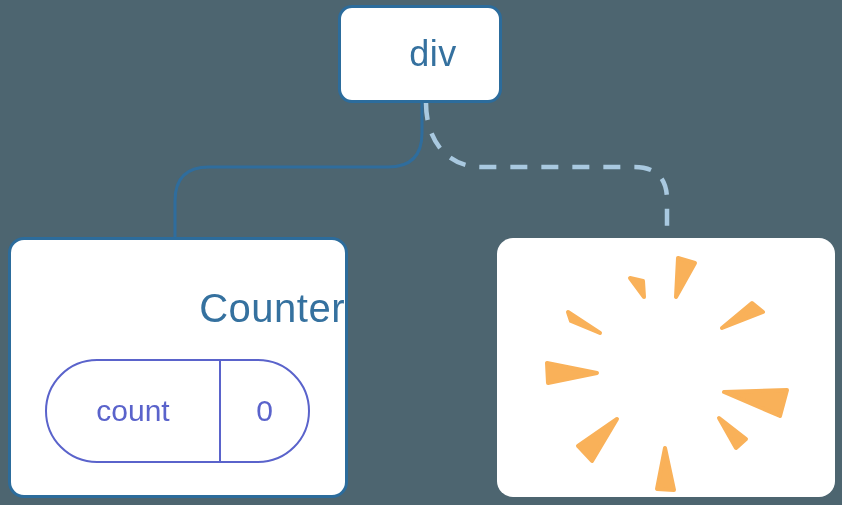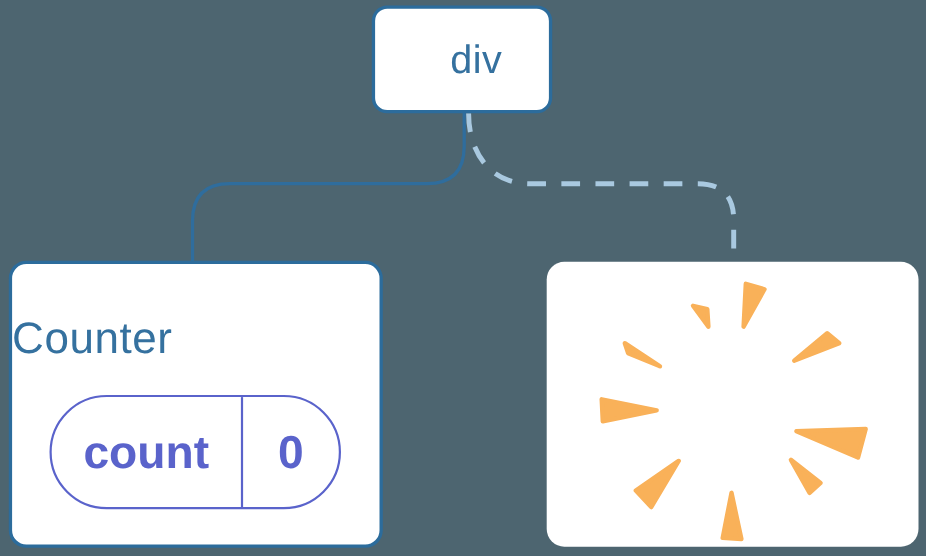--- a/index.html
+++ b/index.html
@@ -58,21 +58,21 @@
   }
 
   .counter-node {
     left: 8px; top: 237px;
     width: 340px; height: 261px;
   }
   .counter-title {
     position: absolute;
     top: 46px; left: 0;
     width: 100%;
-    text-align: left;
+    text-align: right;
     color: var(--node-text, #35719F);
     font-size: 40px;
     font-weight: 500;
     letter-spacing: 0.5px;
   }
   .state-pill {
     position: absolute;
     left: 34px; top: 119px;
     width: 265px; height: 104px;
     border: 2.5px solid var(--state-purple, #5A63CB);
@@ -90,22 +90,22 @@
     justify-content: center;
   }
   .state-pill .state-value-cell {
     flex: 1;
     display: flex;
     align-items: center;
     justify-content: center;
   }
   .state-text {
     color: var(--state-purple, #5A63CB);
-    font-size: 42px;
-    font-weight: 700;
+    font-size: 30px;
+    font-weight: 400;
   }
 
   .removed-node {
     left: 497px; top: 238px;
     width: 338px; height: 259px;
   }
   .poof-burst { display: block; width: 338px; height: 259px; }
   .poof-burst polygon {
     fill: var(--poof-orange, #F9B159);
     stroke: var(--poof-orange, #F9B159);

